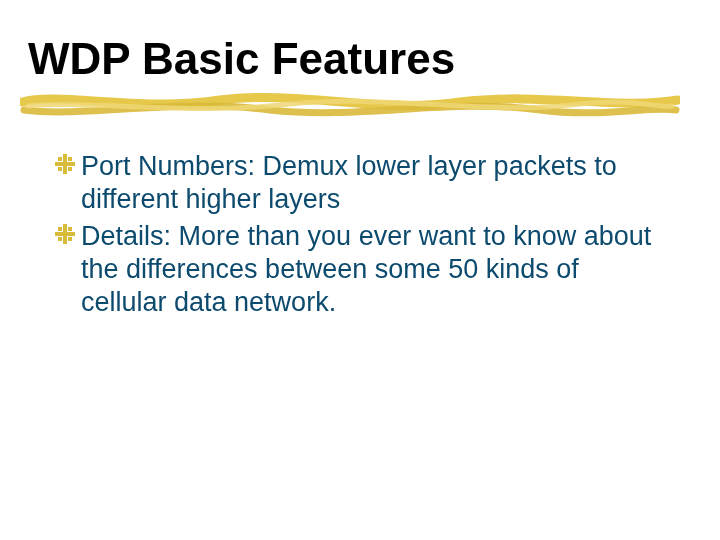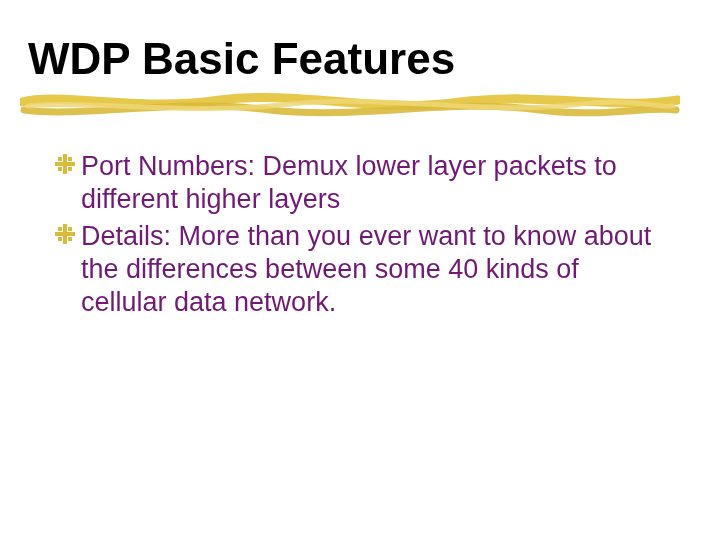--- a/index.html
+++ b/index.html
@@ -38,21 +38,21 @@
   .body {
     position: absolute;
     left: 55px;
     top: 150px;
     width: 610px;
   }
   .item {
     position: relative;
     font-size: 27px;
     line-height: 1.22;
-    color: #701a75;
+    color: #0c4a6e;
     margin: 0 0 4px 0;
     padding-left: 26px;
   }
   .bullet-icon {
     position: absolute;
     left: 0;
     top: 4px;
     width: 20px;
     height: 20px;
   }
@@ -108,18 +108,18 @@
       <span class="bullet-icon">
         <svg viewBox="0 0 20 20" width="20" height="20">
           <rect x="8" y="0" width="4" height="20" fill="#d8bb3a"></rect>
           <rect x="0" y="8" width="20" height="4" fill="#d8bb3a"></rect>
           <rect x="3" y="3" width="4" height="4" fill="#d8bb3a"></rect>
           <rect x="13" y="3" width="4" height="4" fill="#d8bb3a"></rect>
           <rect x="3" y="13" width="4" height="4" fill="#d8bb3a"></rect>
           <rect x="13" y="13" width="4" height="4" fill="#d8bb3a"></rect>
         </svg>
       </span>
-      <span>Details: More than you ever want to know about the differences between some 40 kinds of cellular data network.</span>
+      <span>Details: More than you ever want to know about the differences between some 50 kinds of cellular data network.</span>
     </div>
 
   </div>
 
 </div>
 
 </body></html>

